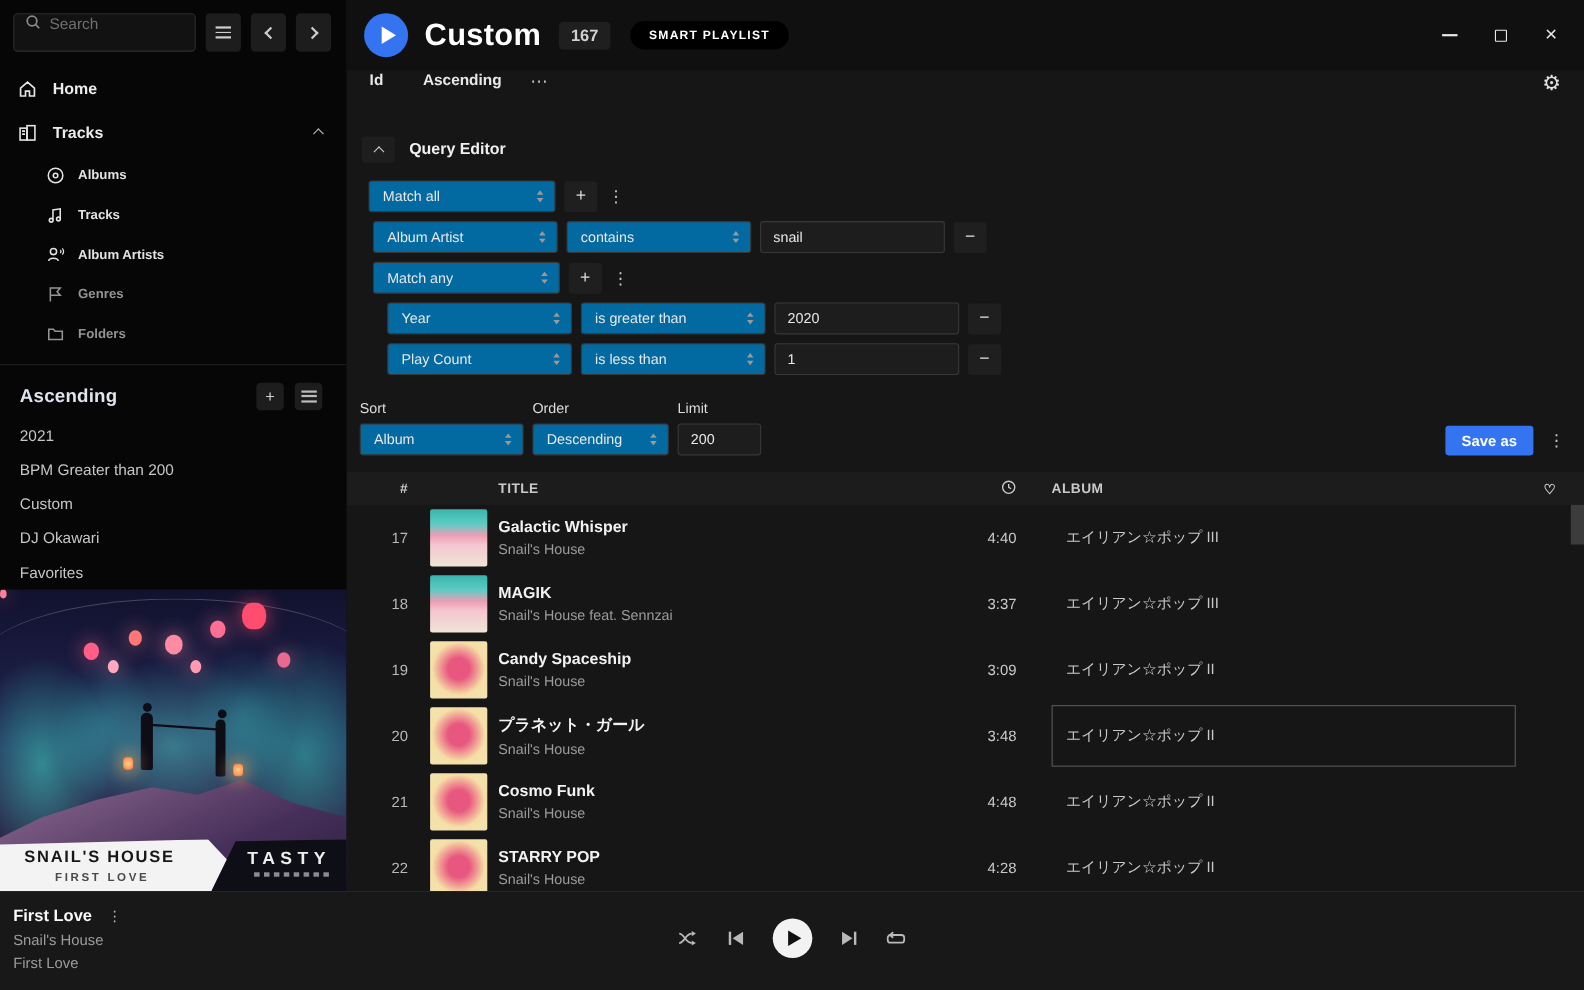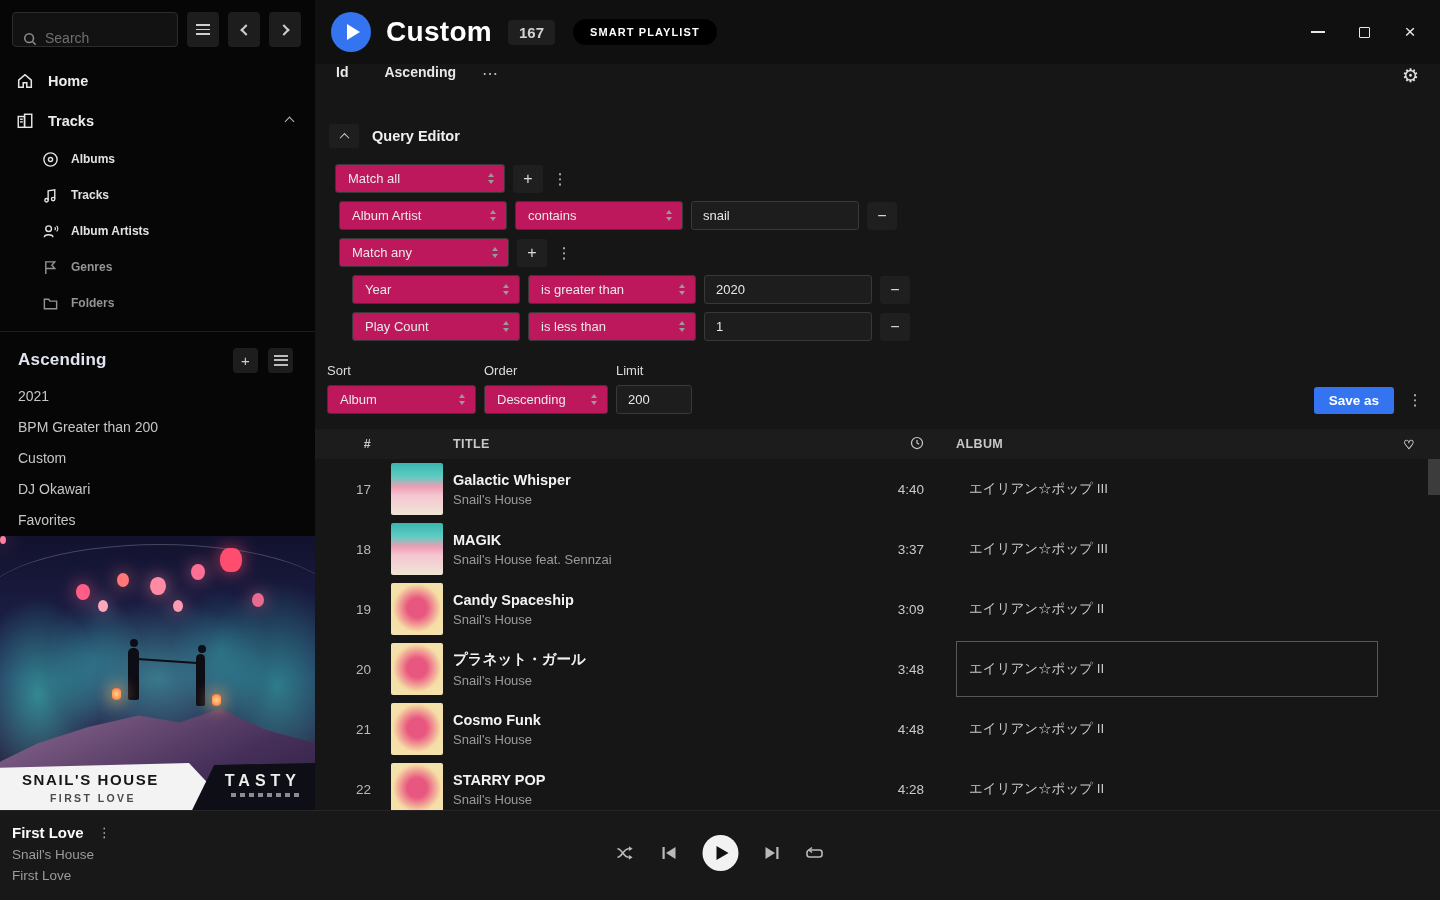--- a/index.html
+++ b/index.html
@@ -5,21 +5,21 @@
   * { margin:0; padding:0; box-sizing:border-box; }
   html,body { width:1440px; height:900px; overflow:hidden; background:#0a0a0a;
     font-family:"Liberation Sans", sans-serif; -webkit-font-smoothing:antialiased; }
   .app { position:relative; width:1440px; height:900px; background:#161616; }
 
   
   .sidebar { position:absolute; left:0; top:0; width:315px; height:810px;
     background:#060606; display:flex; flex-direction:column; z-index:2; }
   .search-row { display:flex; gap:9px; padding:12px 14px 14px 12px; align-items:center; }
   .search-box { flex:0 0 166px; height:35px; background:#121212; border:1px solid #2c2c2c;
-    border-radius:4px; display:flex; align-items:flex-end; padding:0 10px; gap:8px; }
+    border-radius:4px; display:flex; align-items:flex-start; padding:0 10px; gap:8px; }
   .search-box input { background:transparent; border:none; outline:none; color:#d8d8d8;
     font-size:14px; width:110px; font-family:"Liberation Sans",sans-serif; }
   .search-box input::placeholder { color:#6f6f6f; }
   .sq-btn { width:33px; height:35px; background:#1d1d1d; border-radius:4px; display:flex;
     align-items:center; justify-content:center; color:#cfcfcf; cursor:pointer; }
   .hamb { display:flex; flex-direction:column; gap:3px; }
   .hamb span { width:14px; height:1.6px; background:#cfcfcf; }
   .chev { width:8px; height:8px; border-left:2px solid #cfcfcf; border-bottom:2px solid #cfcfcf; }
   .chev.left { transform:rotate(45deg); margin-left:3px; }
   .chev.right { transform:rotate(-135deg); margin-right:3px; }
@@ -116,21 +116,21 @@
   .toolbar .gear { margin-left:auto; color:#e0e0e0; font-size:19px; cursor:pointer; }
 
   .query { padding:8px 16px 0 14px; }
   .qe-head { display:flex; align-items:center; gap:13px; margin-bottom:16px; }
   .qe-collapse { width:30px; height:24px; background:#1e1e1e; border-radius:3px; display:flex;
     align-items:center; justify-content:center; cursor:pointer; }
   .qe-collapse i { width:7px; height:7px; border-left:1.8px solid #cfcfcf; border-top:1.8px solid #cfcfcf;
     transform:rotate(45deg) translate(1px,1px); }
   .qe-title { color:#f0f0f0; font-size:14.5px; font-weight:700; }
   .q-row { display:flex; align-items:center; gap:8px; margin-bottom:8px; }
-  .select { height:29px; background:#be185d; border:1px solid #383838; border-radius:3px;
+  .select { height:29px; background:#0369a1; border:1px solid #383838; border-radius:3px;
     display:flex; align-items:center; padding:0 10px 0 12px; color:#e8e8e8; font-size:13px;
     cursor:pointer; }
   .updown { display:flex; flex-direction:column; gap:2.5px; margin-left:auto; padding-left:10px; }
   .updown i { width:0; height:0; border-left:3.4px solid transparent; border-right:3.4px solid transparent; }
   .updown .u { border-bottom:4px solid #9a9a9a; }
   .updown .d { border-top:4px solid #9a9a9a; }
   .w170 { width:170px; } .w168 { width:168px; }
   .q-input { width:168px; height:29px; background:#1d1d1d; border:1px solid #383838; border-radius:3px;
     color:#e8e8e8; font-size:13px; padding:0 11px; outline:none; font-family:"Liberation Sans",sans-serif; }
   .icon-btn { width:30px; height:28px; background:#1f1f1f; border-radius:3px; color:#dcdcdc;

